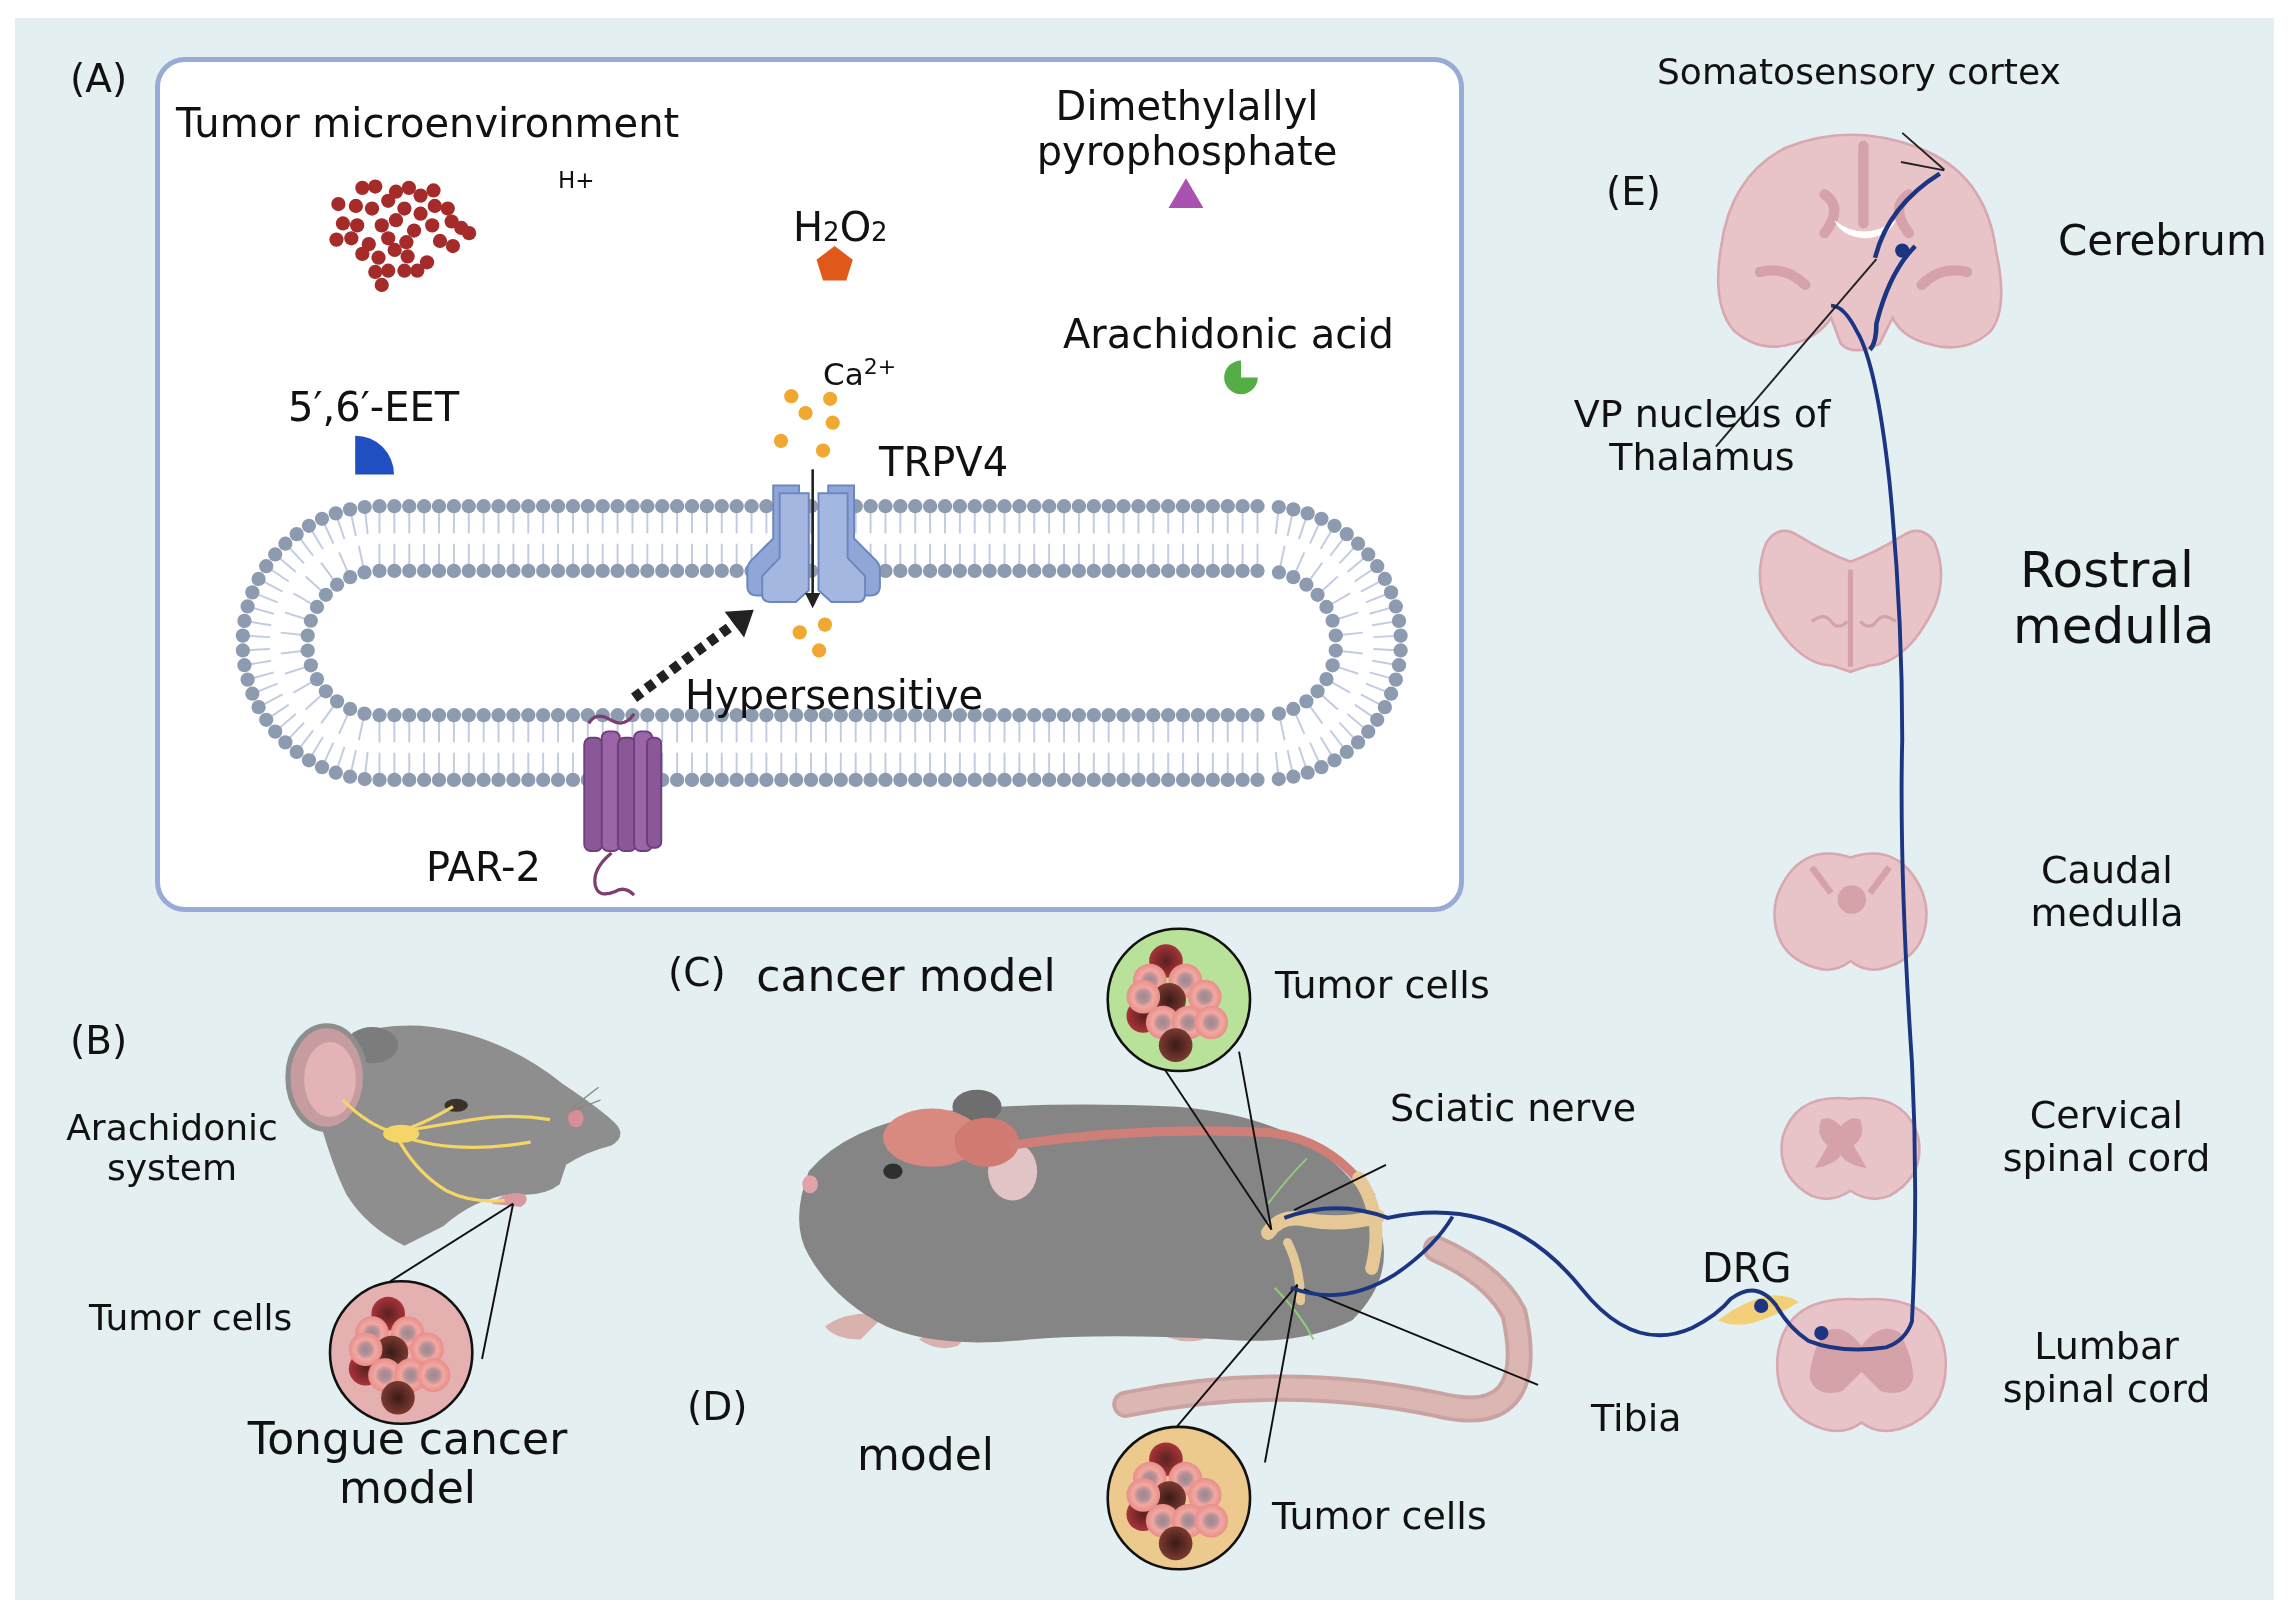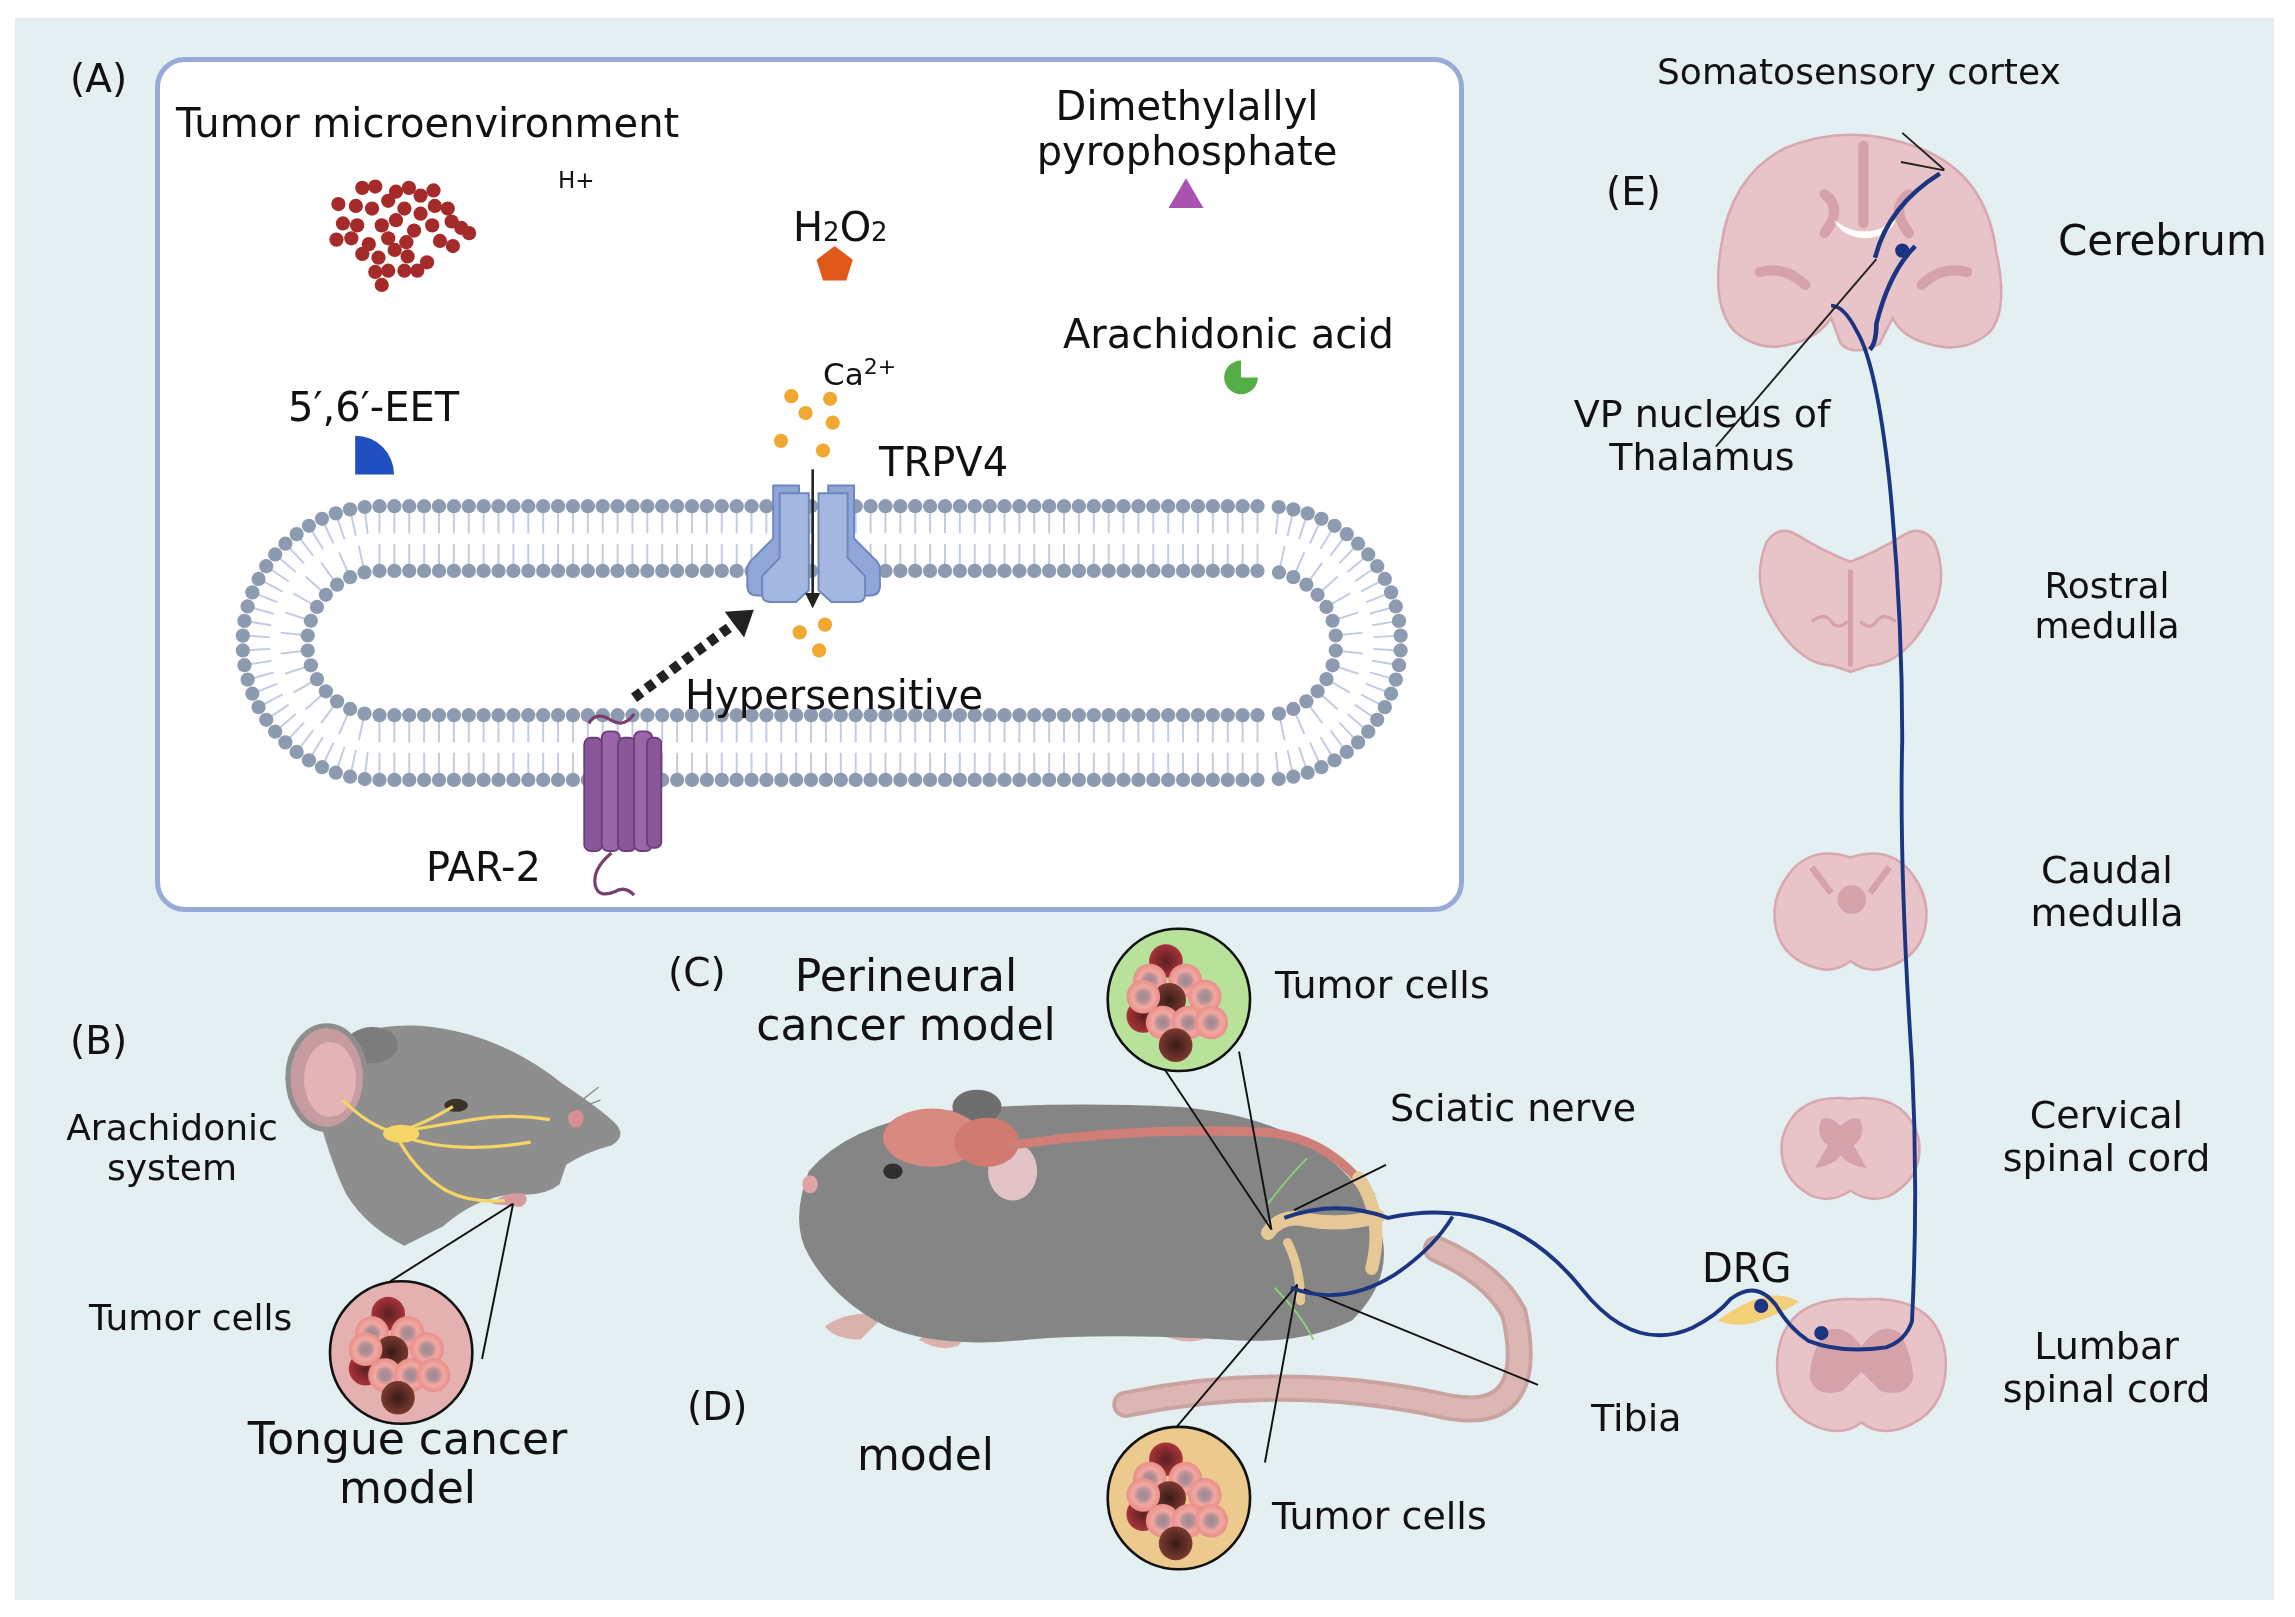--- a/index.html
+++ b/index.html
@@ -967,41 +967,40 @@
     <div>system</div>
   </div>
   <div class="txt lbl-sm" style="left:89px;top:1298px;font-size:36px">Tumor cells</div>
   <div class="txt lbl-lg c" style="left:233px;top:1414px;width:349px">
     <div>Tongue cancer</div>
     <div>model</div>
   </div>
 
   <div class="txt letter" style="left:668px;top:951px">(C)</div>
   <div class="txt lbl-lg c" style="left:744px;top:951px;width:324px">
-    <div>Perineural</div>
     <div>cancer model</div>
   </div>
   <div class="txt lbl-sm" style="left:1275px;top:964px;font-size:38px">Tumor cells</div>
   <div class="txt lbl-sm" style="left:1390px;top:1087px;font-size:38px">Sciatic nerve</div>
 
   <div class="txt letter" style="left:687px;top:1385px">(D)</div>
   <div class="txt lbl-lg c" style="left:770px;top:1430px;width:311px">
     <div>model</div>
   </div>
   <div class="txt lbl-sm" style="left:1272px;top:1495px;font-size:38px">Tumor cells</div>
   <div class="txt lbl-sm" style="left:1591px;top:1397px;font-size:38px">Tibia</div>
 
   <div class="txt letter" style="left:1606px;top:170px">(E)</div>
   <div class="txt lbl-sm" style="left:1657px;top:52px;font-size:36px">Somatosensory cortex</div>
   <div class="txt lbl-sm" style="left:2058px;top:217px;font-size:42px">Cerebrum</div>
   <div class="txt lbl-sm c" style="left:1553px;top:393px;width:298px;font-size:38px">
     <div>VP nucleus of</div>
     <div>Thalamus</div>
   </div>
-  <div class="txt lbl-sm c" style="left:2013px;top:566px;width:188px;font-size:36px">
+  <div class="txt lbl-sm c" style="left:2013px;top:542px;width:188px;font-size:50px">
     <div>Rostral</div>
     <div>medulla</div>
   </div>
   <div class="txt lbl-sm c" style="left:2013px;top:849px;width:188px;font-size:38px">
     <div>Caudal</div>
     <div>medulla</div>
   </div>
   <div class="txt lbl-sm c" style="left:1993px;top:1094px;width:227px;font-size:38px">
     <div>Cervical</div>
     <div>spinal cord</div>

